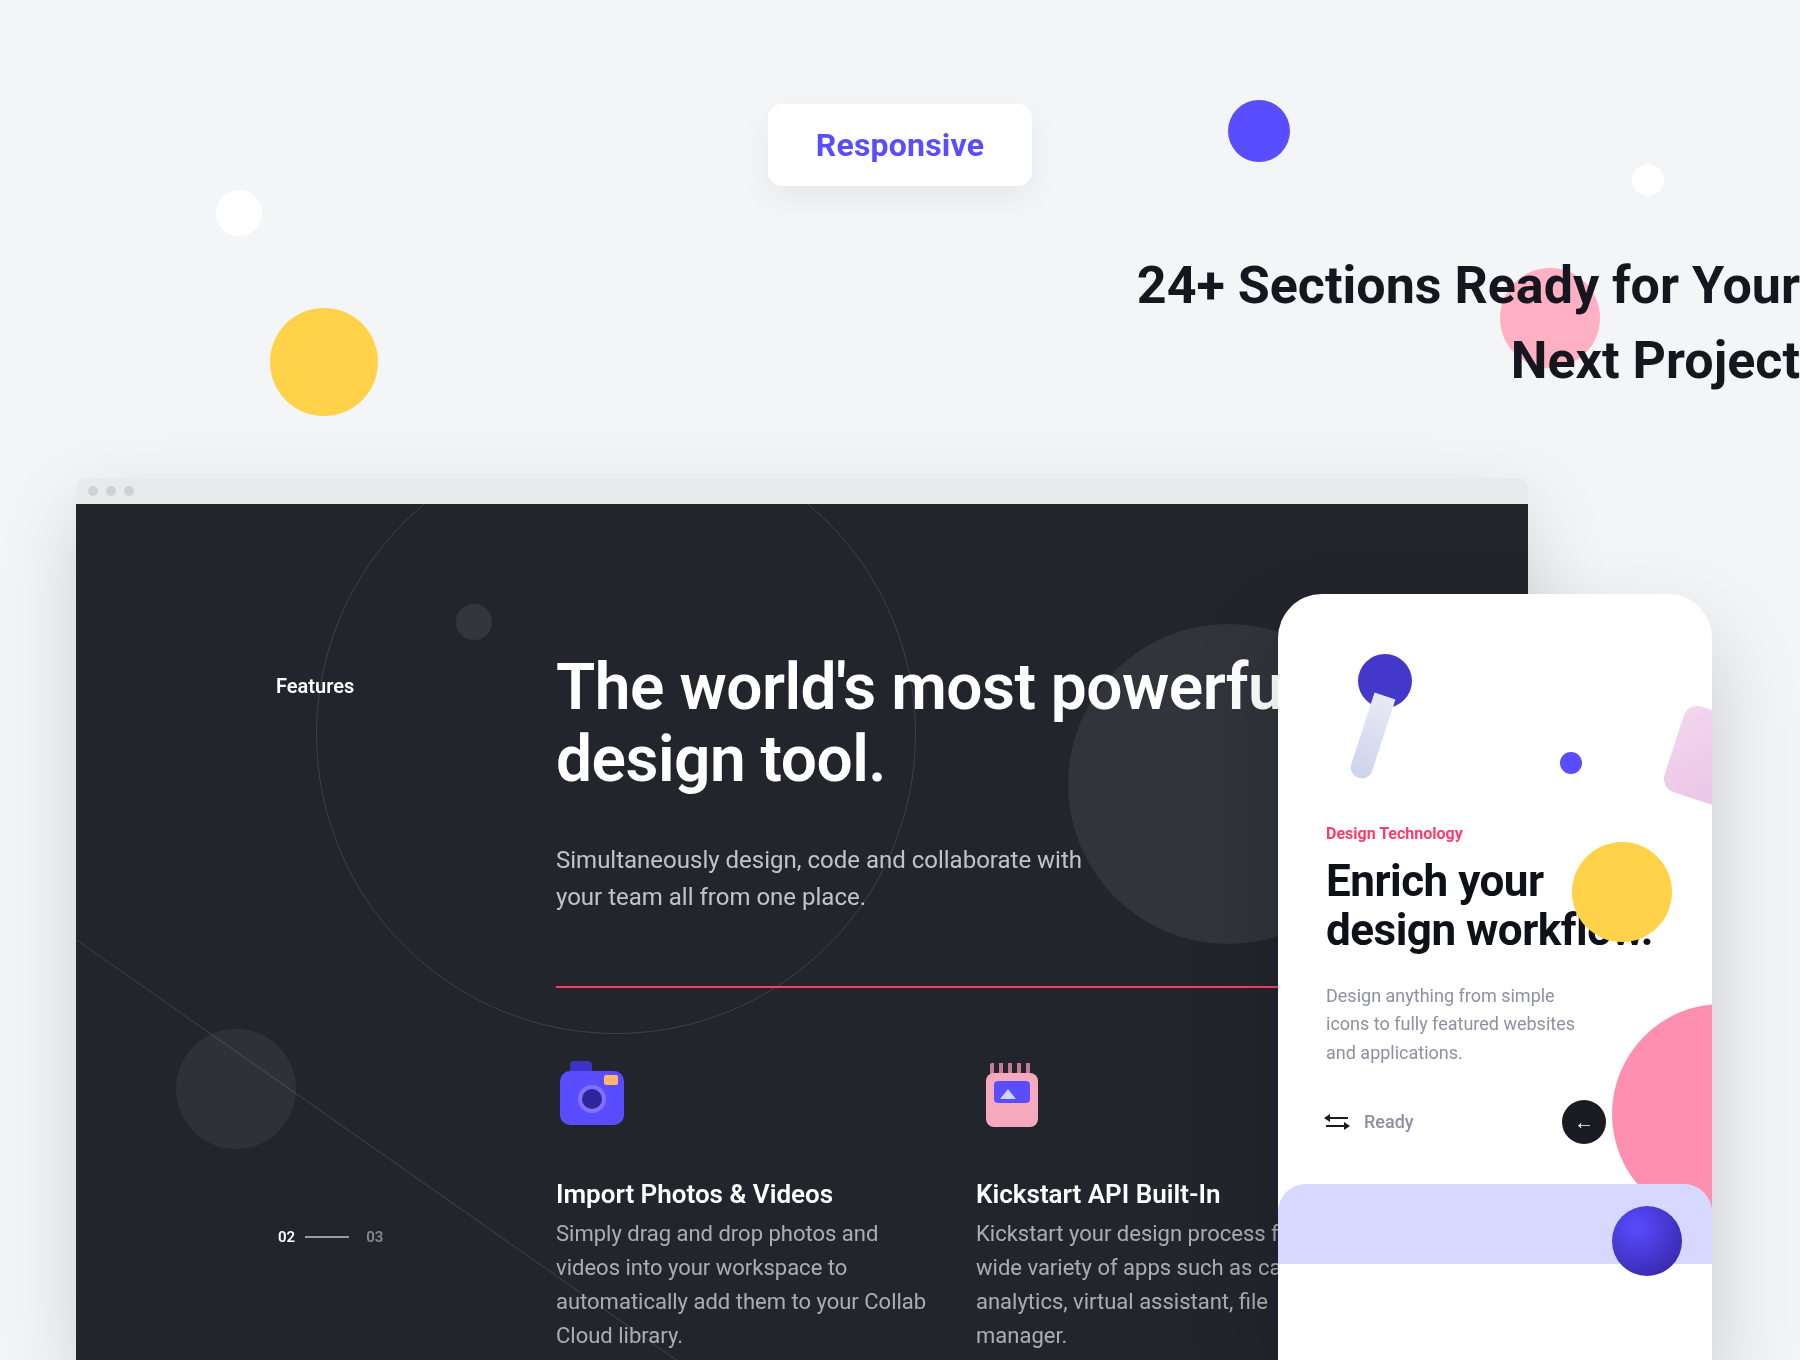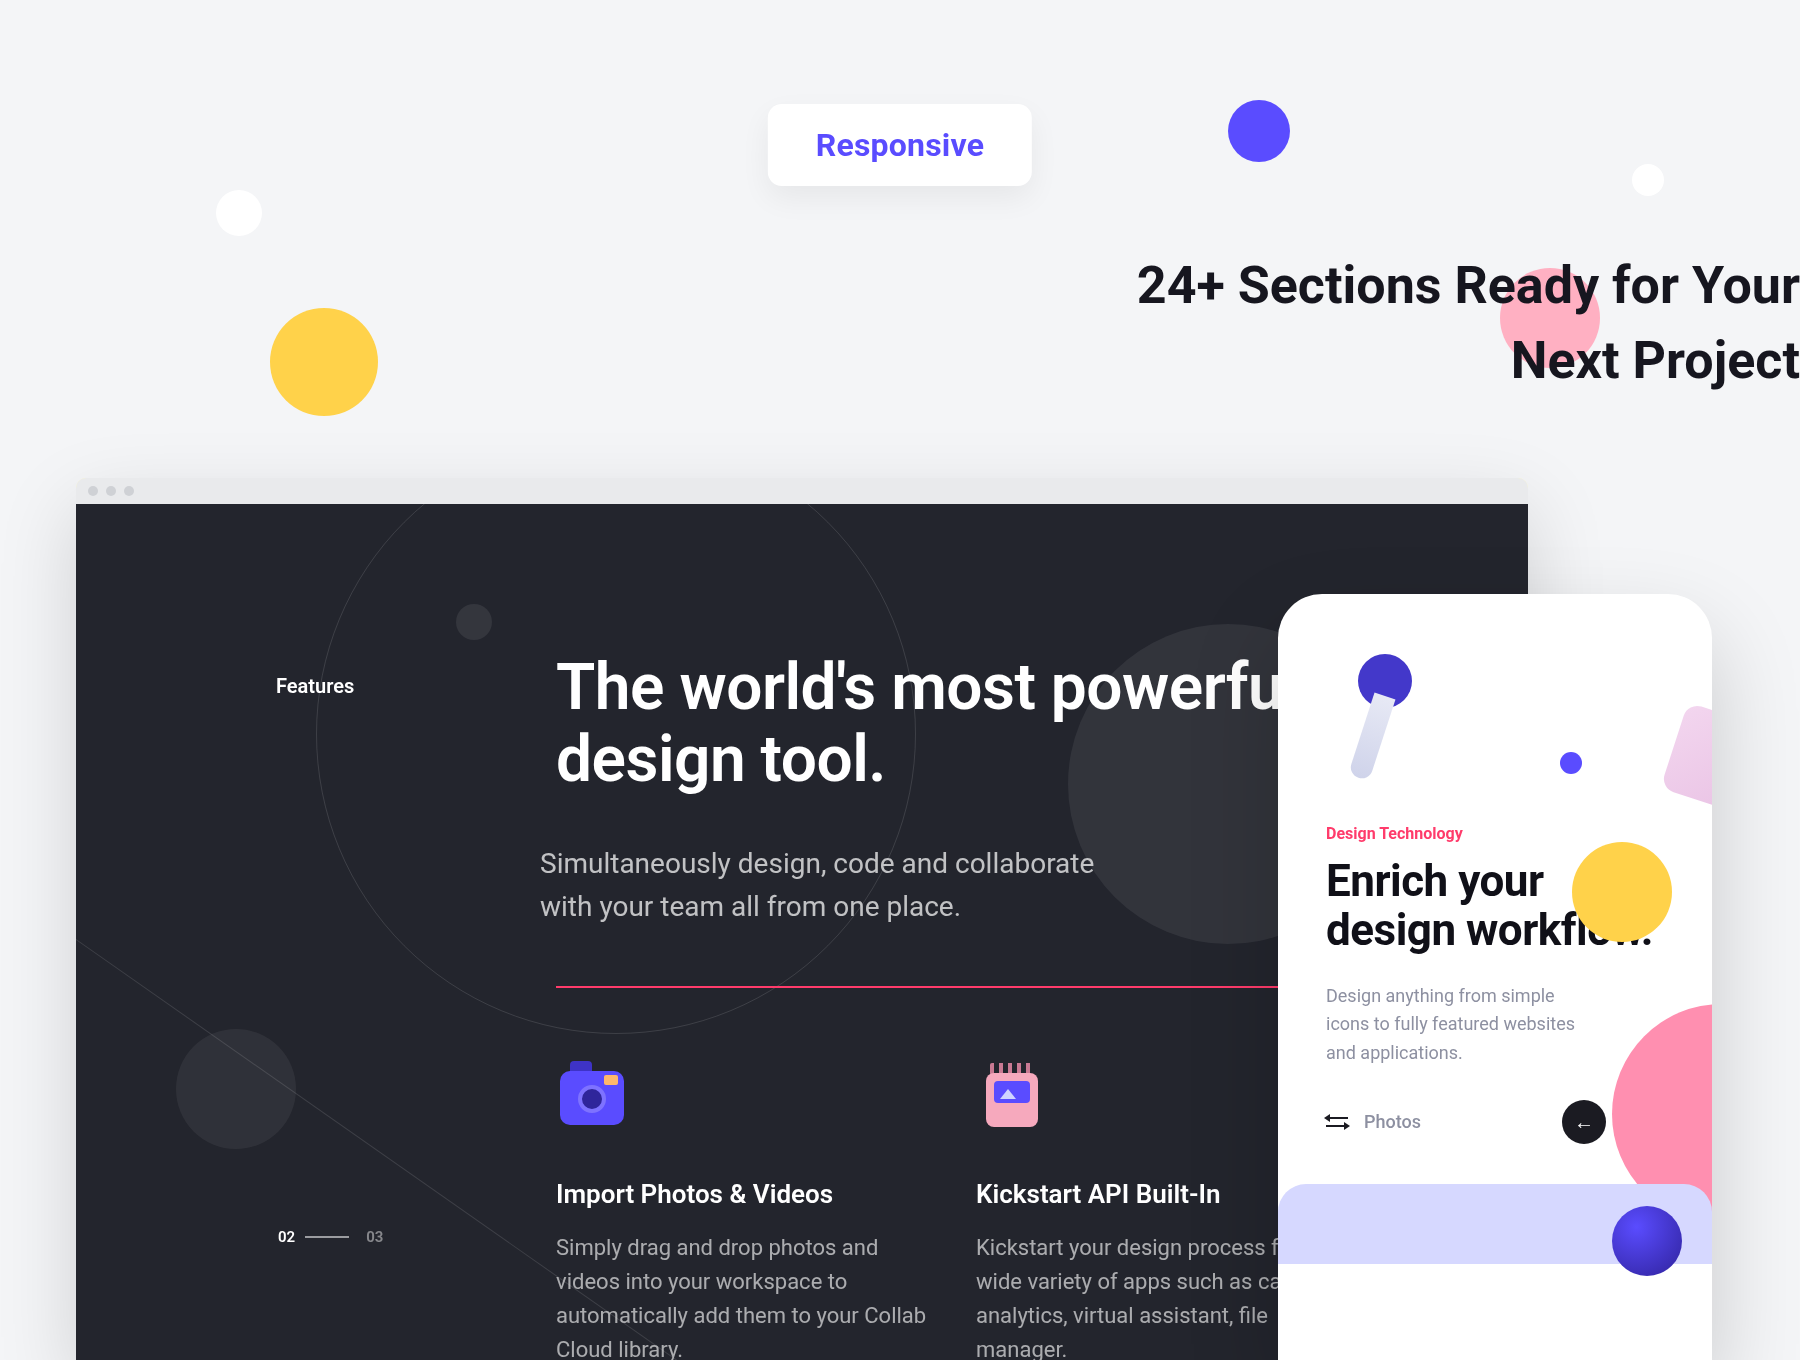--- a/index.html
+++ b/index.html
@@ -107,22 +107,22 @@
   }
   .dark .big-title {
     position: absolute;
     top: 148px; left: 480px;
     font-size: 64px; font-weight: 600; line-height: 1.12;
     letter-spacing: -0.5px;
     max-width: 820px;
   }
   .dark .big-sub {
     position: absolute;
-    top: 338px; left: 464px;
-    font-size: 28px; color: rgba(255,255,255,0.72);
+    top: 338px; left: 480px;
+    font-size: 24px; color: rgba(255,255,255,0.72);
     line-height: 1.55;
     max-width: 560px;
   }
 
   .dark .pager {
     position: absolute;
     top: 724px; left: 202px;
     display: flex; align-items: center; gap: 10px;
     font-size: 15px; font-weight: 600; color: #ffffff;
   }
@@ -135,21 +135,21 @@
     width: 380px;
   }
   .dark .feat.a { left: 480px; }
   .dark .feat.b { left: 900px; }
   .dark .feat .icon {
     width: 72px; height: 72px;
     margin-bottom: 48px;
     display: block;
   }
   .dark .feat h3 {
-    font-size: 26px; font-weight: 600; margin-bottom: 22px;
+    font-size: 26px; font-weight: 600; margin-bottom: 8px;
   }
   .dark .feat p {
     font-size: 22px; color: rgba(255,255,255,0.62); line-height: 1.55;
   }
 
   
   .camera-ico { position: relative; }
   .camera-ico .body { position:absolute; inset:12px 4px 6px 4px; background:#5a4cff; border-radius:10px; }
   .camera-ico .lens { position:absolute; width:28px; height:28px; border-radius:50%; background:#2f259b; border:4px solid #7e72ff; top:26px; left:22px; }
   .camera-ico .flash{ position:absolute; width:14px; height:10px; background:#ffb86b; border-radius:2px; top:16px; right:10px; }
@@ -330,21 +330,21 @@
   <div class="eyebrow">Design Technology</div>
   <h2>Enrich your design workflow.</h2>
   <div class="mdesc">Design anything from simple icons to fully featured websites and applications.</div>
 
   <div class="swipe-row">
     <div class="swipe-left">
       <span class="swipe-ico">
         <span class="arr l"></span>
           <span class="arr r"></span>
       </span>
-      <span>Photos</span>
+      <span>Ready</span>
     </div>
     <div class="nav-btns">
       <div class="circbtn dark">
         <span>←</span>
       </div>
       <div class="circbtn purple">
         <span>→</span>
       </div>
     </div>
   </div>

